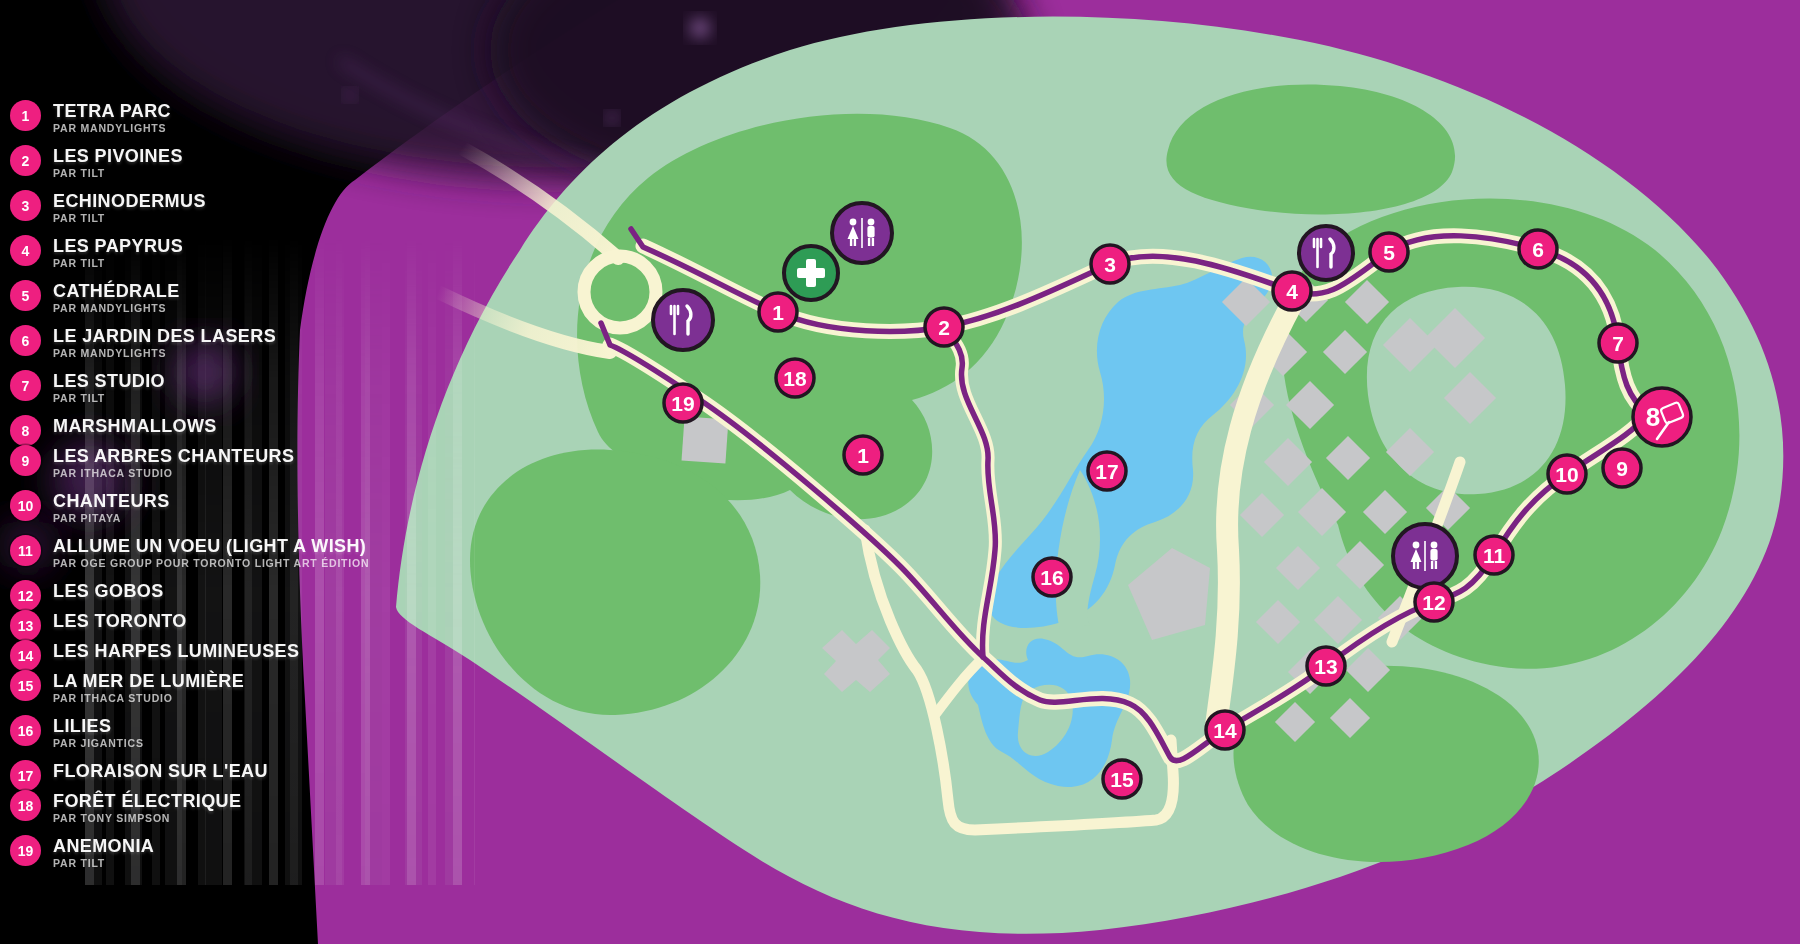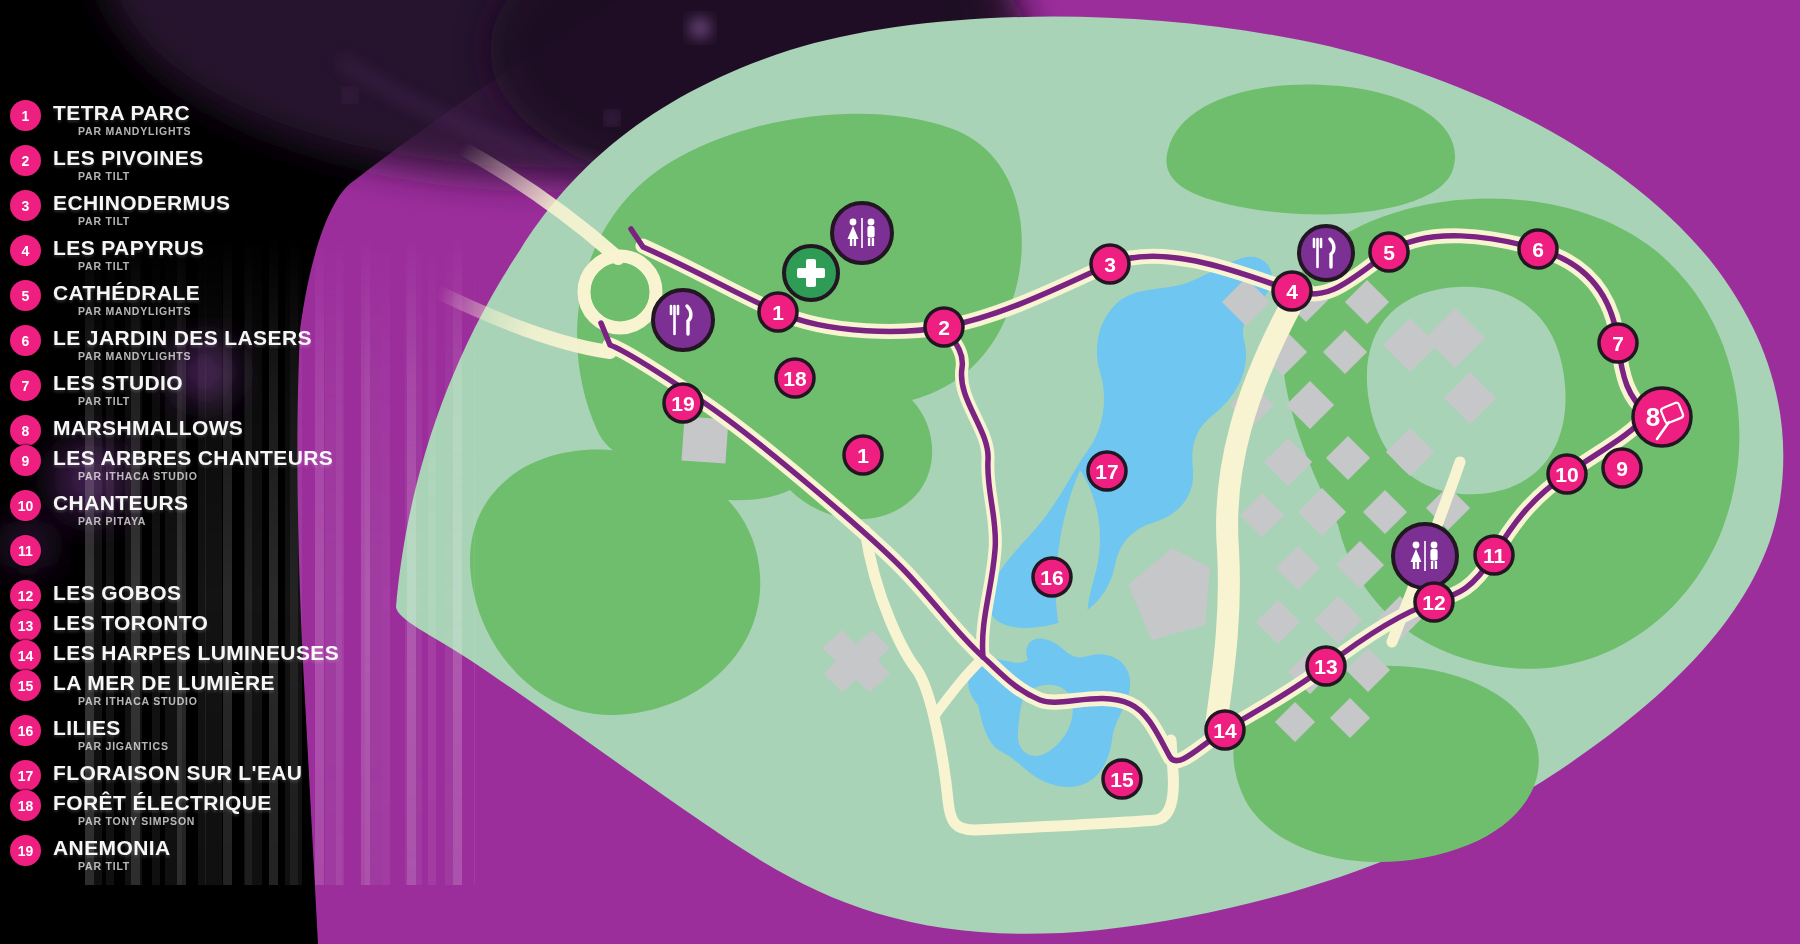--- a/index.html
+++ b/index.html
@@ -8,25 +8,25 @@
   .stage svg{position:absolute;left:0;top:0;}
 
   
   #legend{position:absolute;left:0;top:0;width:470px;height:944px;}
   .legend-item{position:absolute;left:10px;display:flex;align-items:flex-start;gap:12px;width:460px;}
   .legend-num{flex:0 0 auto;width:31px;height:31px;border-radius:50%;
       background:#EE1F80;color:#fff;font-weight:bold;font-size:14px;
       display:flex;align-items:center;justify-content:center;
       box-shadow:0 0 0 1.5px rgba(0,0,0,.35);}
   .legend-text{padding-top:2px;}
-  .legend-title{color:rgba(255,255,255,.96);font-weight:bold;font-size:21px;
+  .legend-title{color:rgba(255,255,255,.96);font-weight:bold;font-size:18px;
       letter-spacing:.4px;line-height:1.0;white-space:nowrap;
       text-shadow:0 2px 3px rgba(255,255,255,.18);}
   .legend-sub{color:rgba(255,255,255,.70);font-weight:bold;font-size:10.5px;
-      letter-spacing:.8px;margin-top:2px;white-space:nowrap;margin-left:25px;}
+      letter-spacing:.8px;margin-top:2px;white-space:nowrap;}
 
   
   #streaks{position:absolute;left:85px;top:235px;width:390px;height:650px;opacity:.5;
       background:
         repeating-linear-gradient(90deg, rgba(255,255,255,.34) 0 9px, rgba(255,255,255,0) 9px 21px,
            rgba(255,255,255,.16) 21px 29px, rgba(255,255,255,0) 29px 46px),
         repeating-linear-gradient(90deg, rgba(200,200,205,.20) 0 17px, rgba(255,255,255,0) 17px 40px);
       -webkit-mask-image:linear-gradient(180deg, transparent 0, rgba(0,0,0,.55) 22%, rgba(0,0,0,.95) 55%, rgba(0,0,0,.8) 100%);
       mask-image:linear-gradient(180deg, transparent 0, rgba(0,0,0,.55) 22%, rgba(0,0,0,.95) 55%, rgba(0,0,0,.8) 100%);}
 </style>
@@ -386,20 +386,24 @@
       </div>
       <div class="legend-item" style="top: 490px;">
         <span class="legend-num">10</span>
      <span class="legend-text">
        <div class="legend-title">CHANTEURS</div>
           <div class="legend-sub">PAR PITAYA</div>
         </span>
       </div>
       <div class="legend-item" style="top: 535px;">
         <span class="legend-num">11</span>
+     <span class="legend-text">
+       <div class="legend-title">ALLUME UN VOEU (LIGHT A WISH)</div>
+          <div class="legend-sub">PAR OGE GROUP POUR TORONTO LIGHT ART ÉDITION</div>
+        </span>
       </div>
       <div class="legend-item" style="top: 580px;">
         <span class="legend-num">12</span>
      <span class="legend-text">
        <div class="legend-title">LES GOBOS</div>
         </span>
       </div>
       <div class="legend-item" style="top: 610px;">
         <span class="legend-num">13</span>
      <span class="legend-text">

